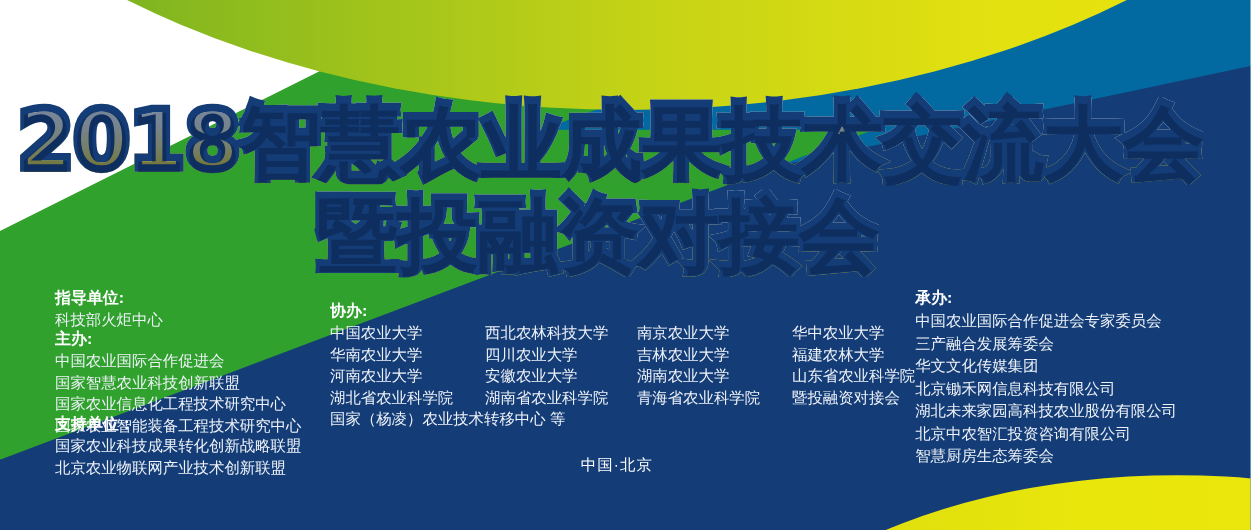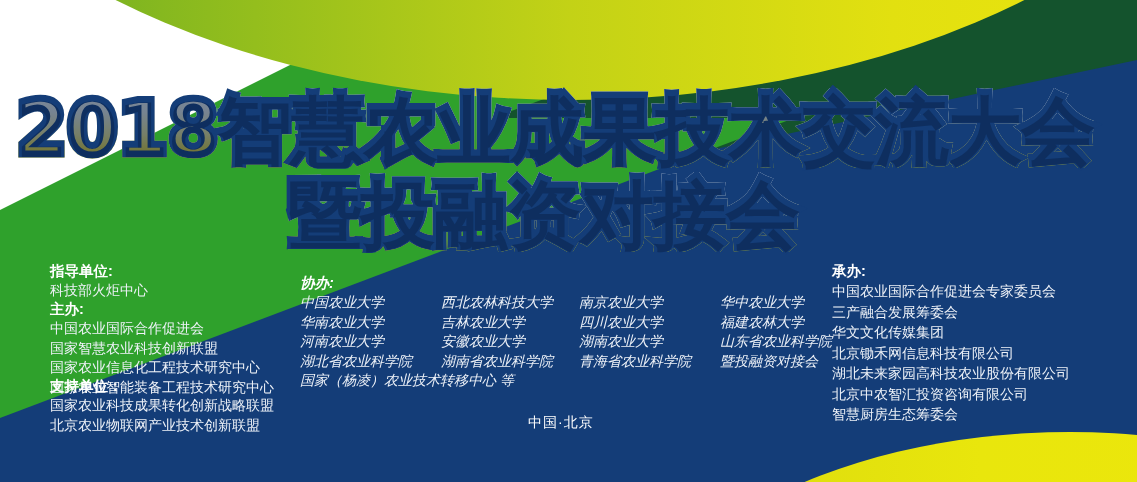--- a/index.html
+++ b/index.html
@@ -1,21 +1,21 @@
 <!DOCTYPE html>
 <html><head>
 <meta charset="utf-8">
 <style>
   html,body{margin:0;padding:0;background:#fff;}
   *{box-sizing:border-box;}
   #poster{
     position:relative;
     width:1137px;height:482px;
     overflow:hidden;
-    background:#14532d;
+    background:#0369a1;
     font-family:"Liberation Sans","DejaVu Sans",sans-serif;
   }
 
   
   .bg-navy{
     position:absolute;left:0;top:0;width:1137px;height:482px;
     background:#143d78;
     
     clip-path:polygon(0 482px, 0 300px, 1137px 60px, 1137px 482px);
   }
@@ -69,21 +69,21 @@
   
   .credits{position:absolute;left:0;top:262px;width:956px;height:220px;z-index:50;color:#ffffff;}
   .col{position:absolute;}
   .hdr{font-weight:bold;font-size:14.5px;line-height:19px;color:#ffffff;}
   .ln{font-size:14px;line-height:19.5px;color:#eef2f8;white-space:nowrap;}
 
   #col-guide{left:50px;top:0px;}
   #col-host{left:50px;top:38px;}
   #col-support{left:50px;top:115px;}
 
-  #col-coorg{left:300px;top:12px;font-style:italic;}
+  #col-coorg{left:300px;top:12px;}
   .coorg-grid{display:grid;grid-template-columns:135px 132px 135px auto;column-gap:6px;}
   .coorg-grid .ln{padding-right:4px;}
   .coorg-tail{margin-top:0px;}
 
   #col-organizer{left:832px;top:0px;}
   #col-organizer .ln{line-height:20.5px;}
 
   #venue{position:absolute;left:528px;top:152px;font-size:14px;color:#ffffff;letter-spacing:1px;text-align:center;}
 </style>
 </head>
@@ -126,22 +126,22 @@
 
     <div class="col" id="col-coorg">
       <div class="hdr">协办:</div>
       <div class="coorg-grid">
         <div class="ln">中国农业大学</div>
         <div class="ln">西北农林科技大学</div>
         <div class="ln">南京农业大学</div>
         <div class="ln">华中农业大学</div>
 
         <div class="ln">华南农业大学</div>
+        <div class="ln">四川农业大学</div>
         <div class="ln">吉林农业大学</div>
-        <div class="ln">四川农业大学</div>
         <div class="ln">福建农林大学</div>
 
         <div class="ln">河南农业大学</div>
         <div class="ln">安徽农业大学</div>
         <div class="ln">湖南农业大学</div>
         <div class="ln">山东省农业科学院</div>
 
         <div class="ln">湖北省农业科学院</div>
         <div class="ln">湖南省农业科学院</div>
         <div class="ln">青海省农业科学院</div>

